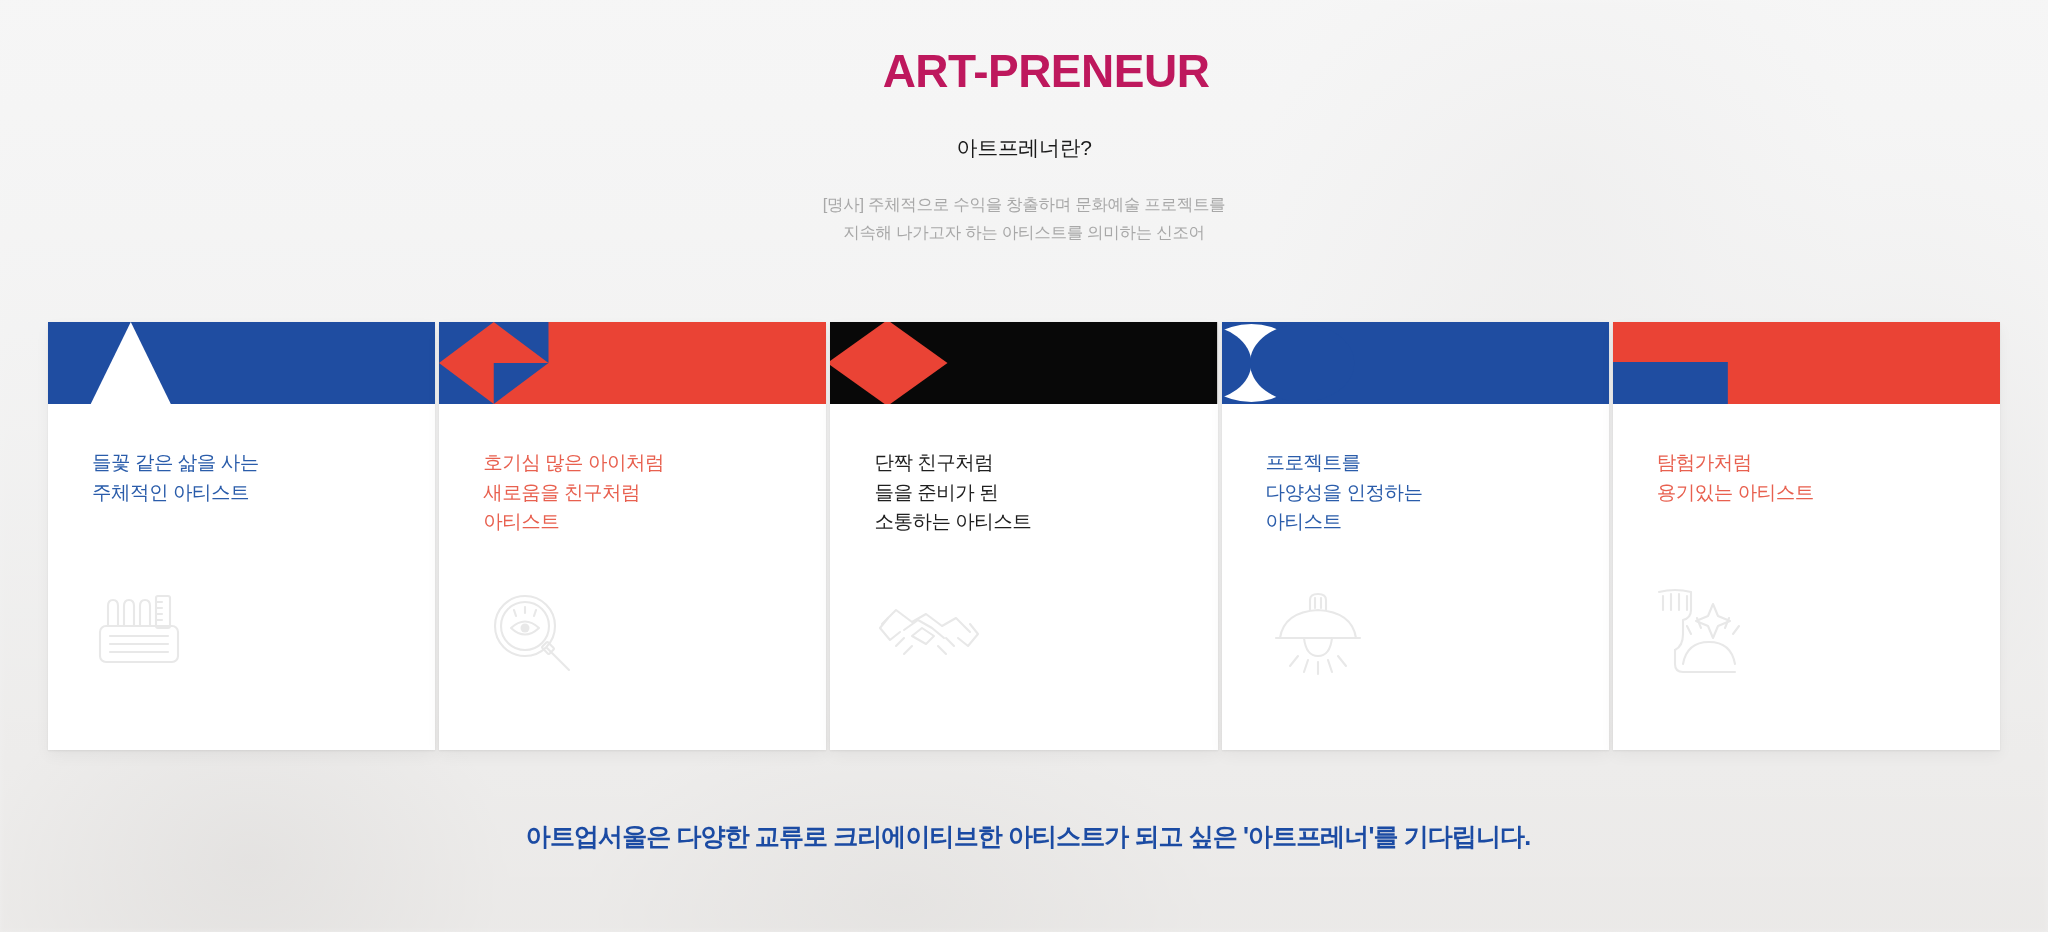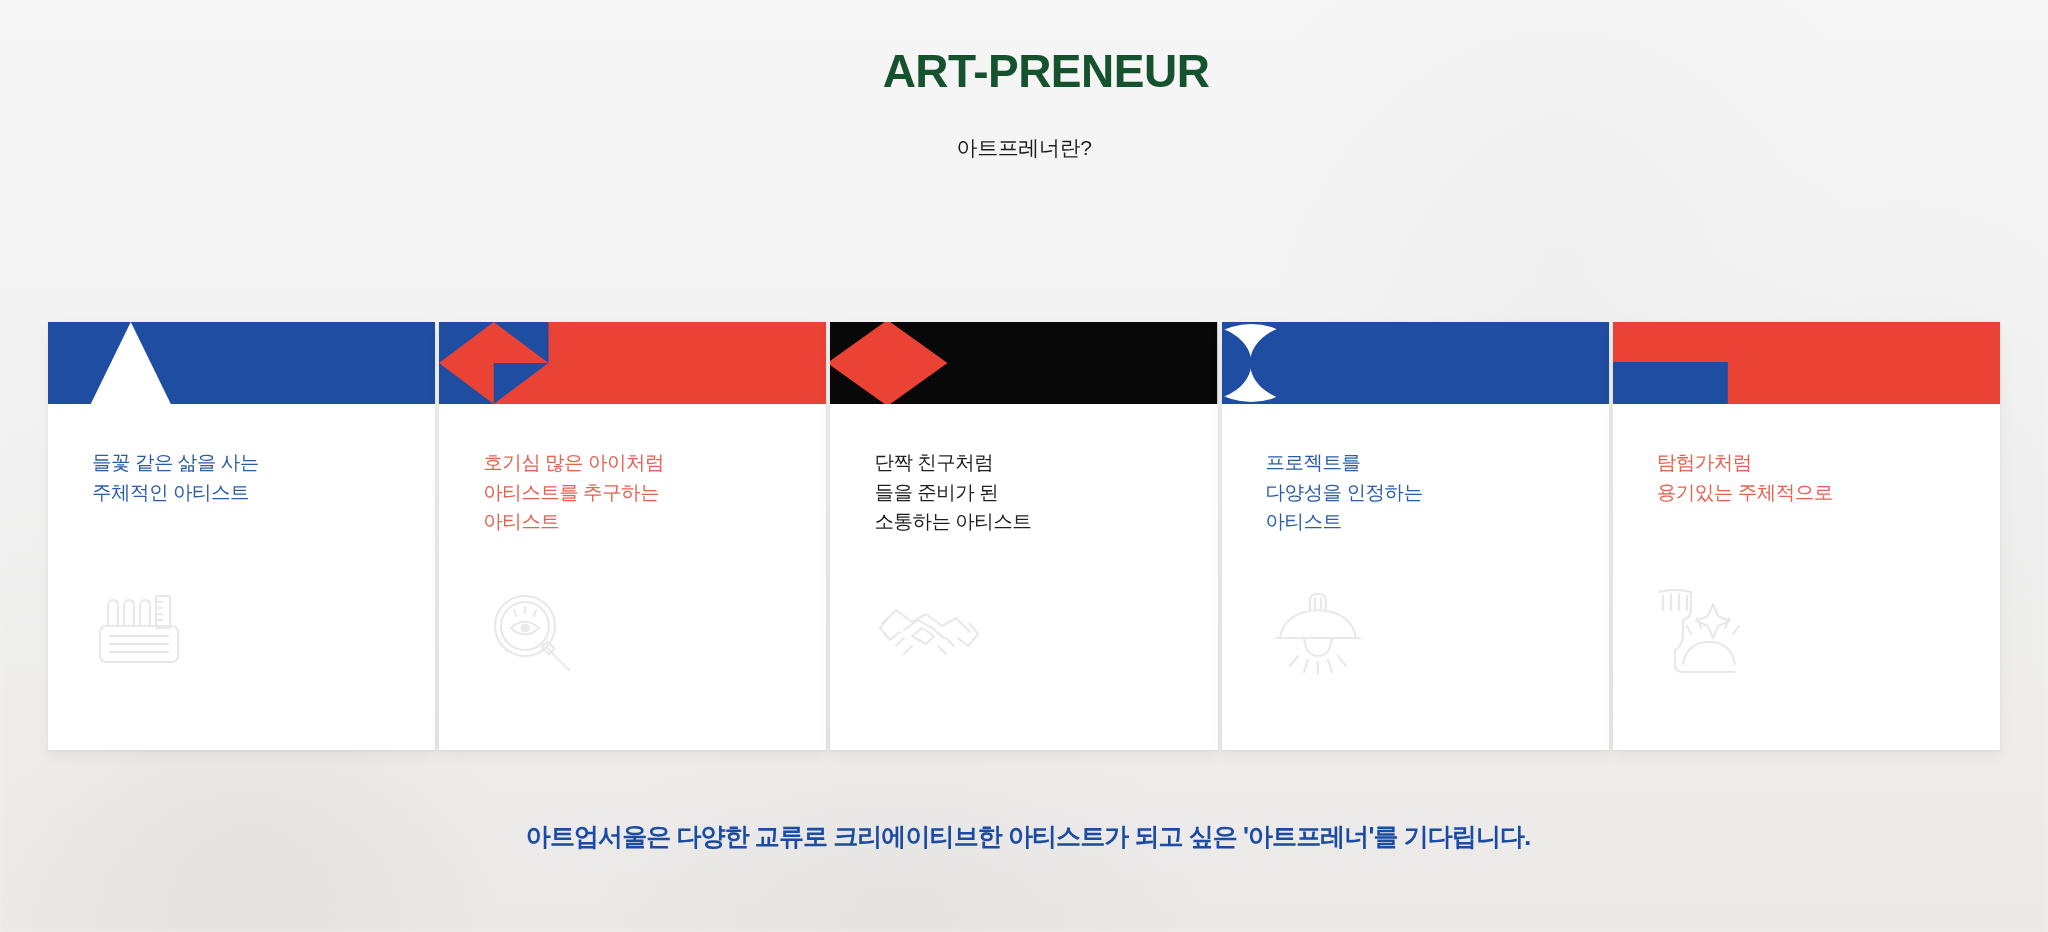--- a/index.html
+++ b/index.html
@@ -36,21 +36,21 @@
 
   #page { position: absolute; inset: 0; }
 
   
   .header { text-align: center; padding-top: 46px; }
 
   .main-title {
     font-size: 46px;
     font-weight: 700;
     letter-spacing: -0.5px;
-    color: #14532d;
+    color: #be185d;
     line-height: 1.12;
     margin-left: 44px;
   }
 
   .sub-title {
     margin-top: 36px;
     font-size: 21px;
     font-weight: 400;
     color: #1a1a1a;
     letter-spacing: -0.4px;
@@ -131,20 +131,24 @@
 <body>
 
 <div id="bg-layer"></div>
 <div id="bg-wash"></div>
 
 <div id="page">
 
   <div class="header">
     <div class="main-title">ART-PRENEUR</div>
     <div class="sub-title">아트프레너란?</div>
+    <div class="definition">
+      <div>[명사] 주체적으로 수익을 창출하며 문화예술 프로젝트를</div>
+      <div>지속해 나가고자 하는 아티스트를 의미하는 신조어</div>
+    </div>
   </div>
 
   <div class="cards">
 
     <div class="card">
       <div class="banner">
         <svg viewBox="0 0 290 82" preserveAspectRatio="none" width="100%" height="100%">
           <rect x="0" y="0" width="290" height="82" fill="#1f4da1"></rect>
           <polygon points="32,82 62,0 92,82" fill="#ffffff"></polygon>
         </svg>
@@ -176,21 +180,21 @@
         <svg viewBox="0 0 290 82" preserveAspectRatio="none" width="100%" height="100%">
           <rect x="0" y="0" width="290" height="82" fill="#ea4335"></rect>
           <polygon points="0,0 41,0 0,41" fill="#1f4da1"></polygon>
           <polygon points="41,0 82,0 82,41" fill="#1f4da1"></polygon>
           <polygon points="0,41 41,82 0,82" fill="#1f4da1"></polygon>
           <polygon points="41,41 82,41 41,82" fill="#1f4da1"></polygon>
         </svg>
       </div>
       <div class="card-body">
         <div class="card-text" style="color:#e8604f">호기심 많은 아이처럼
-아티스트를 추구하는
+새로움을 친구처럼
 아티스트</div>
       </div>
       <div class="icon-wrap" style="bottom:72px">
         <svg viewBox="0 0 110 92">
           <circle class="ico" cx="42" cy="40" r="30"></circle>
           <circle class="ico" cx="42" cy="40" r="24"></circle>
           <path class="ico" d="M28 42 Q42 29 56 42 Q42 55 28 42 Z"></path>
           <circle class="ico-f" cx="42" cy="42" r="4.5"></circle>
           <line class="ico" x1="33" y1="30" x2="31" y2="24"></line>
           <line class="ico" x1="42" y1="27" x2="42" y2="21"></line>
@@ -261,21 +265,21 @@
 
     <div class="card">
       <div class="banner">
         <svg viewBox="0 0 290 82" preserveAspectRatio="none" width="100%" height="100%">
           <rect x="0" y="0" width="290" height="82" fill="#ea4335"></rect>
           <rect x="0" y="40" width="86" height="42" fill="#1f4da1"></rect>
         </svg>
       </div>
       <div class="card-body">
         <div class="card-text" style="color:#e8604f">탐험가처럼
-용기있는 주체적으로</div>
+용기있는 아티스트</div>
       </div>
       <div class="icon-wrap" style="bottom:70px">
         <svg viewBox="0 0 110 92">
           <path class="ico" d="M6 8 L6 22 M14 6 L14 22 M22 6 L22 22 M30 8 L30 22"></path>
           <path class="ico" d="M2 4 Q18 0 34 4 L34 22 Q34 30 26 32 L26 46 Q26 58 18 62"></path>
           <path class="ico" d="M18 62 L18 76 Q18 84 26 84 L78 84"></path>
           <path class="ico" d="M26 76 Q30 54 52 54 Q74 54 78 76"></path>
           <polygon class="ico" points="56,16 61,28 73,33 61,38 56,50 51,38 39,33 51,28"></polygon>
           <line class="ico" x1="34" y1="46" x2="30" y2="38"></line>
           <line class="ico" x1="44" y1="40" x2="40" y2="30"></line>

